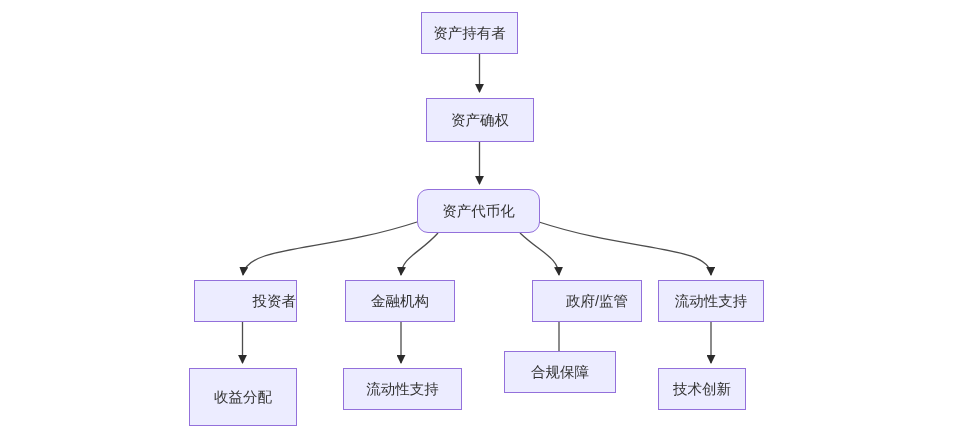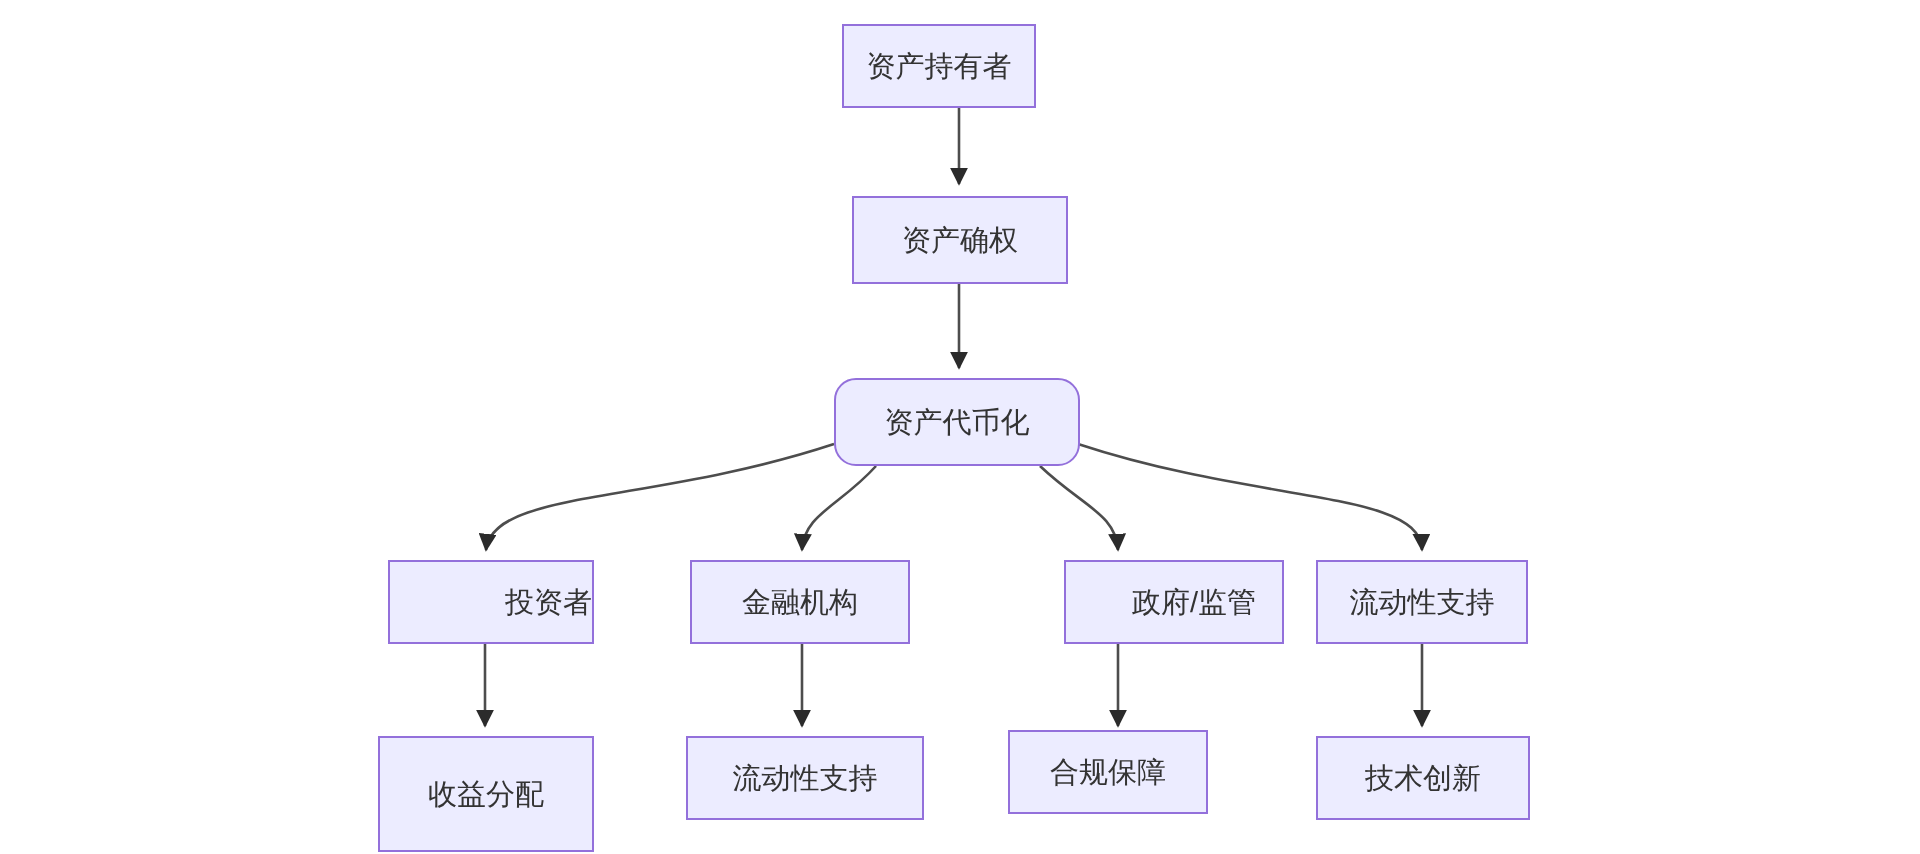--- a/index.html
+++ b/index.html
@@ -95,21 +95,21 @@
   </div>
 
   <div class="node" style="left:189px; top:368px; width:108px; height:58px;">
     <span>收益分配</span>
   </div>
 
   <div class="node" style="left:343px; top:368px; width:119px; height:42px;">
     <span>流动性支持</span>
   </div>
 
-  <div class="node" style="left:504px; top:365px; width:100px; height:42px;">
+  <div class="node" style="left:504px; top:351px; width:112px; height:42px;">
     <span>合规保障</span>
   </div>
 
-  <div class="node" style="left:658px; top:368px; width:107px; height:42px;">
+  <div class="node" style="left:658px; top:368px; width:88px; height:42px;">
     <span>技术创新</span>
   </div>
 
 </div>
 
 </body></html>

